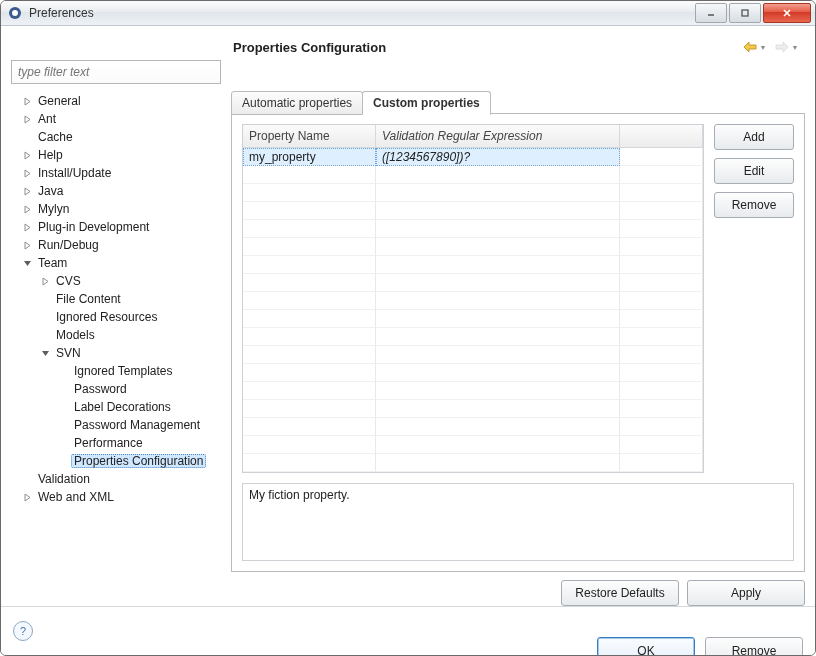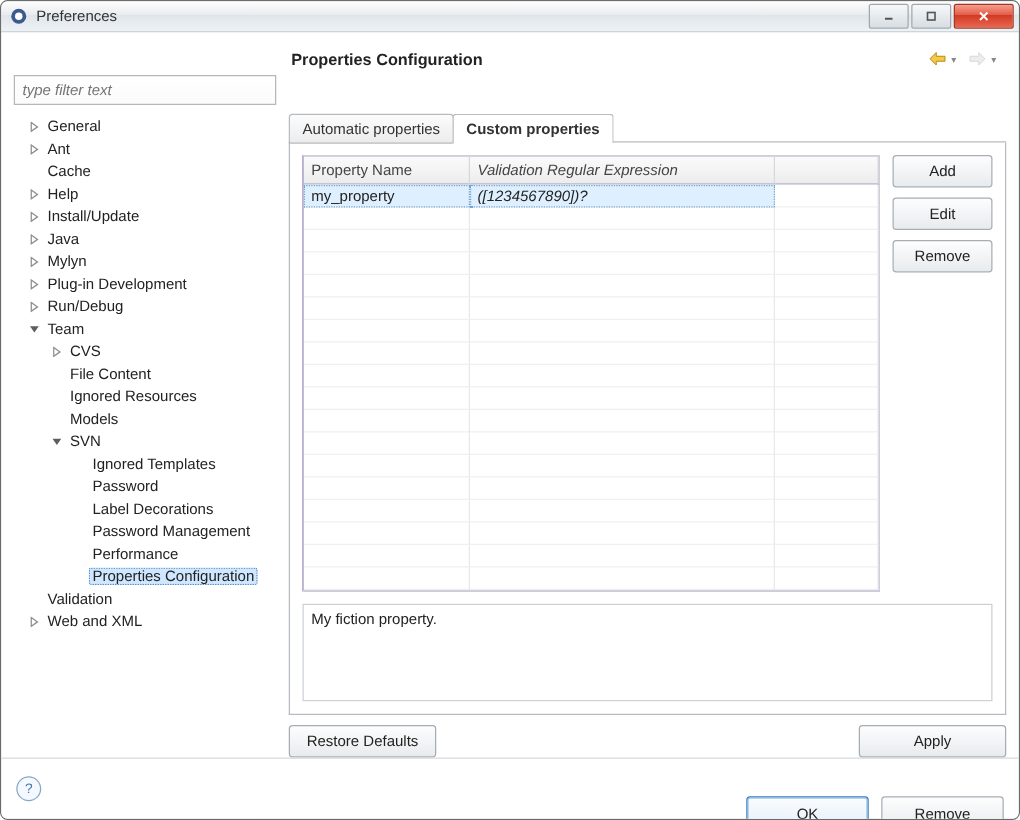--- a/index.html
+++ b/index.html
@@ -275,21 +275,21 @@
   .desc {
     height: 78px;
     border: 1px solid #cdd1d5;
     background: #fff;
     padding: 4px 6px;
     overflow-y: scroll;
     box-sizing: border-box;
   }
   .bottom-right-btns {
     display: flex;
-    justify-content: space-between;
+    justify-content: flex-end;
     gap: 8px;
     padding: 8px 0 0 0;
   }
   .bottom-right-btns .btn { min-width: 100px; }
 
   .footer {
     border-top: 1px solid #d6d9dc;
     height: 48px;
     display: flex;
     align-items: center;

